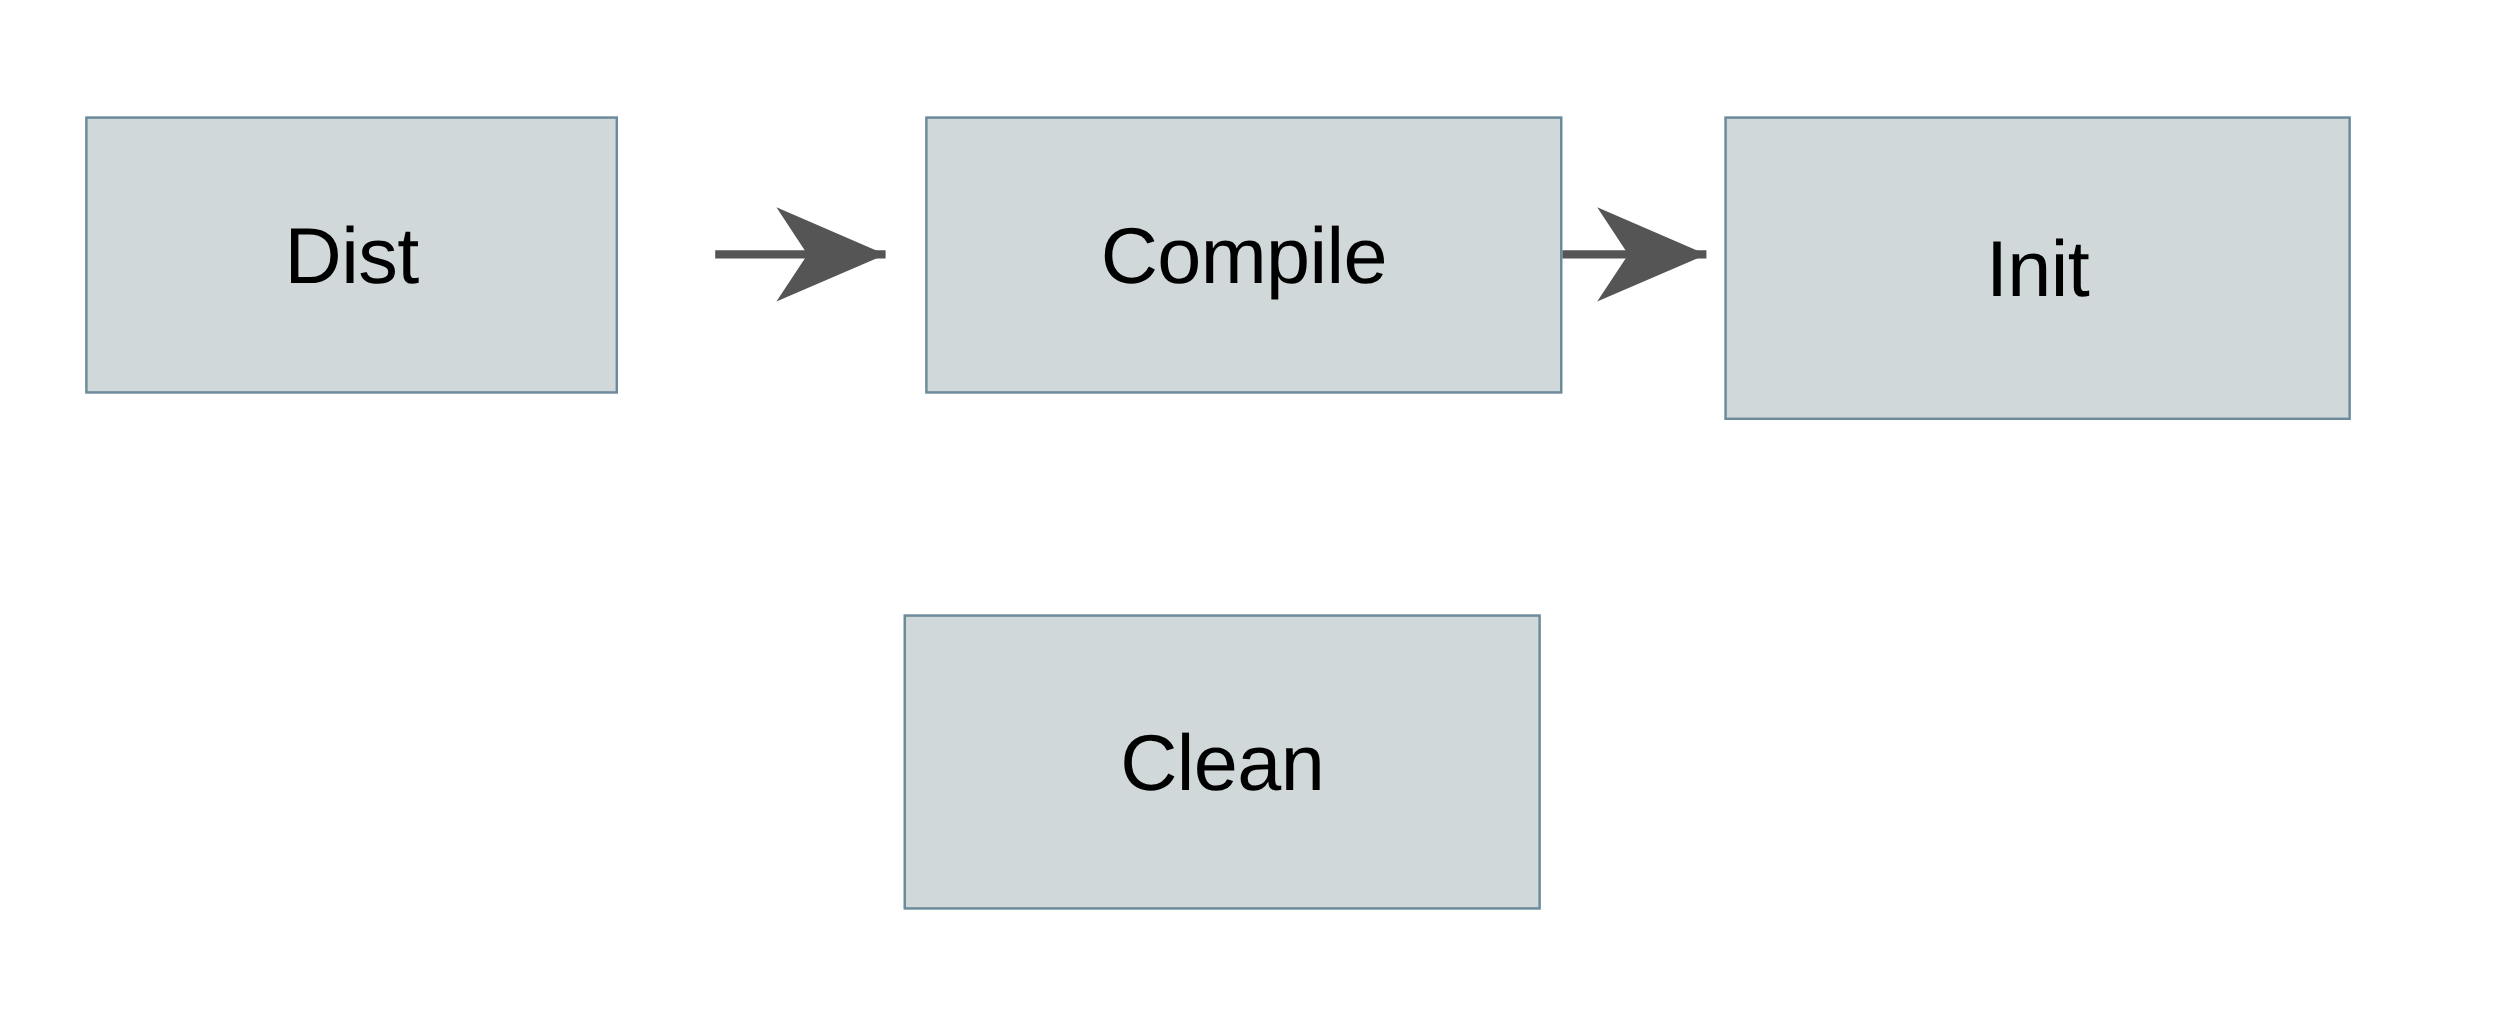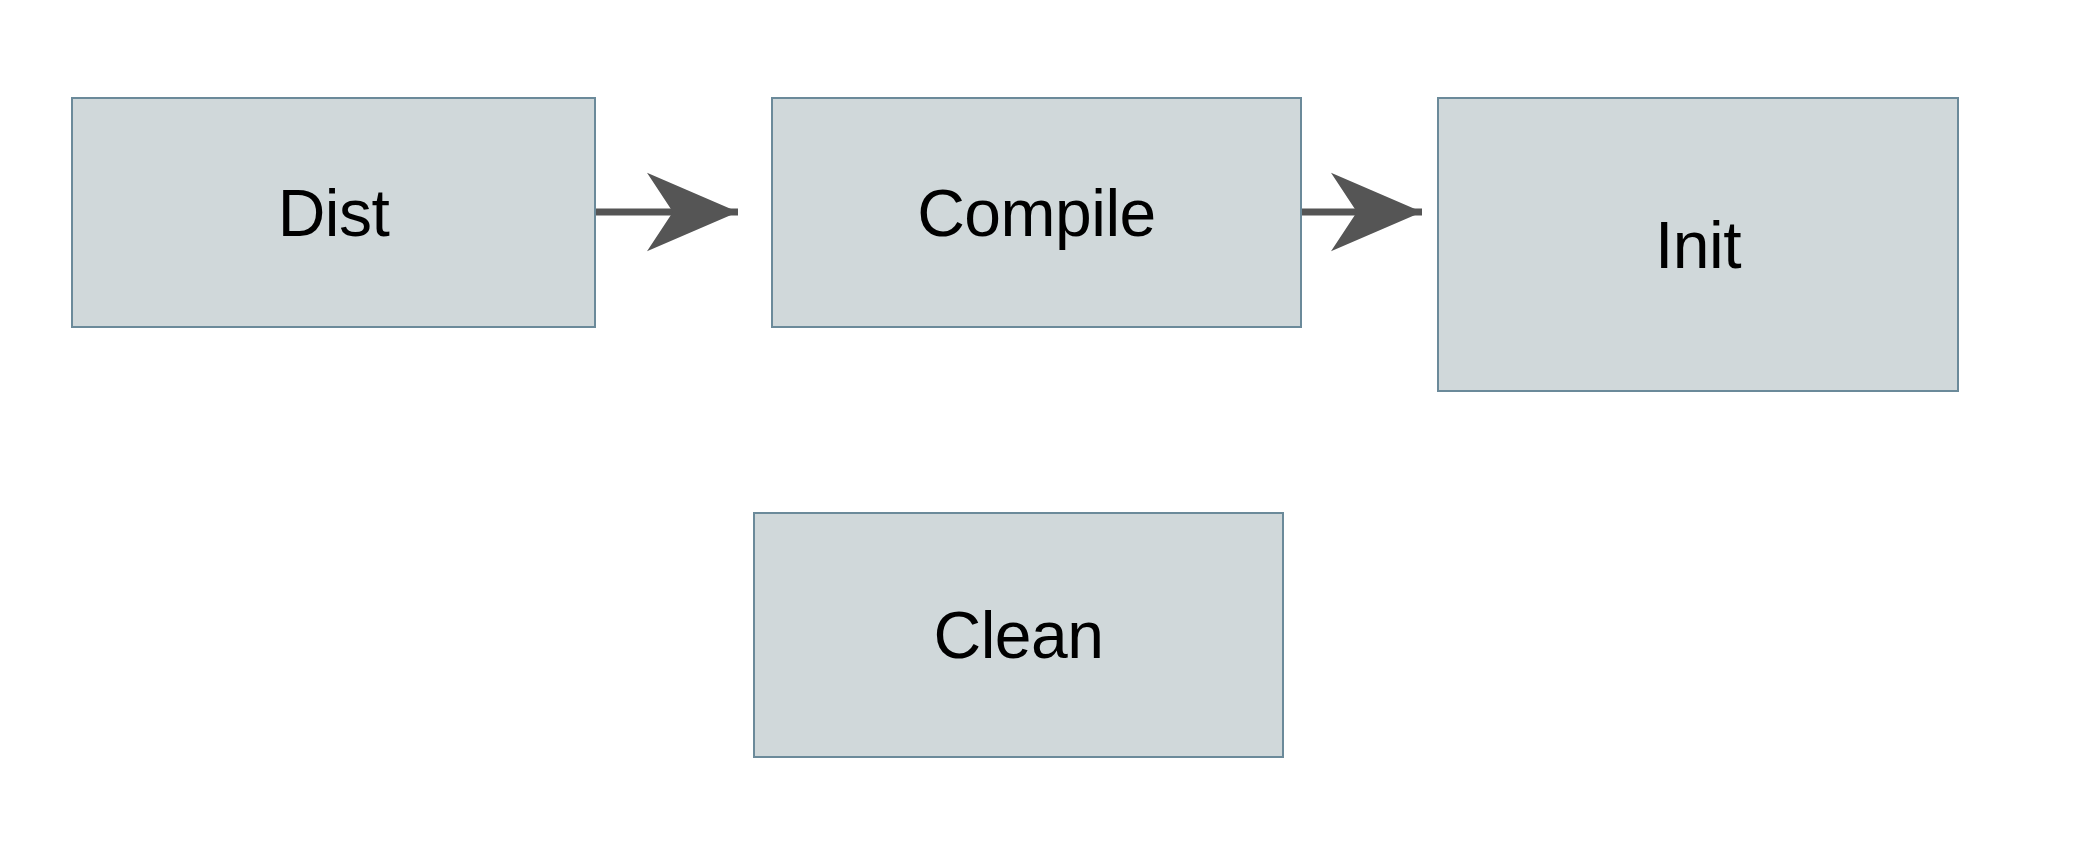--- a/index.html
+++ b/index.html
@@ -39,23 +39,23 @@
     user-select: none;
   }
   .edge-layer {
     position: absolute;
     left: 0;
     top: 0;
     width: 2078px;
     height: 848px;
     z-index: 1;
   }
-  #node-dist   { left: 71px;   top: 97px;  width: 525px; height: 231px; }
+  #node-dist   { left: 71px;   top: 97px;  width: 444px; height: 231px; }
   #node-compile{ left: 771px;  top: 97px;  width: 531px; height: 231px; }
-  #node-init   { left: 1437px; top: 97px;  width: 522px; height: 295px; }
+  #node-init   { left: 1437px; top: 97px;  width: 522px; height: 253px; }
   #node-clean  { left: 753px;  top: 512px; width: 531px; height: 246px; }
 </style>
 </head>
 <body>
 
 <div id="canvas">
 
   <svg class="edge-layer" viewBox="0 0 2078 848" width="2078" height="848" xmlns="http://www.w3.org/2000/svg">
     <defs>
       <marker id="arrow-barbed" markerWidth="14" markerHeight="12" refX="13.6" refY="6" orient="auto" markerUnits="strokeWidth">

